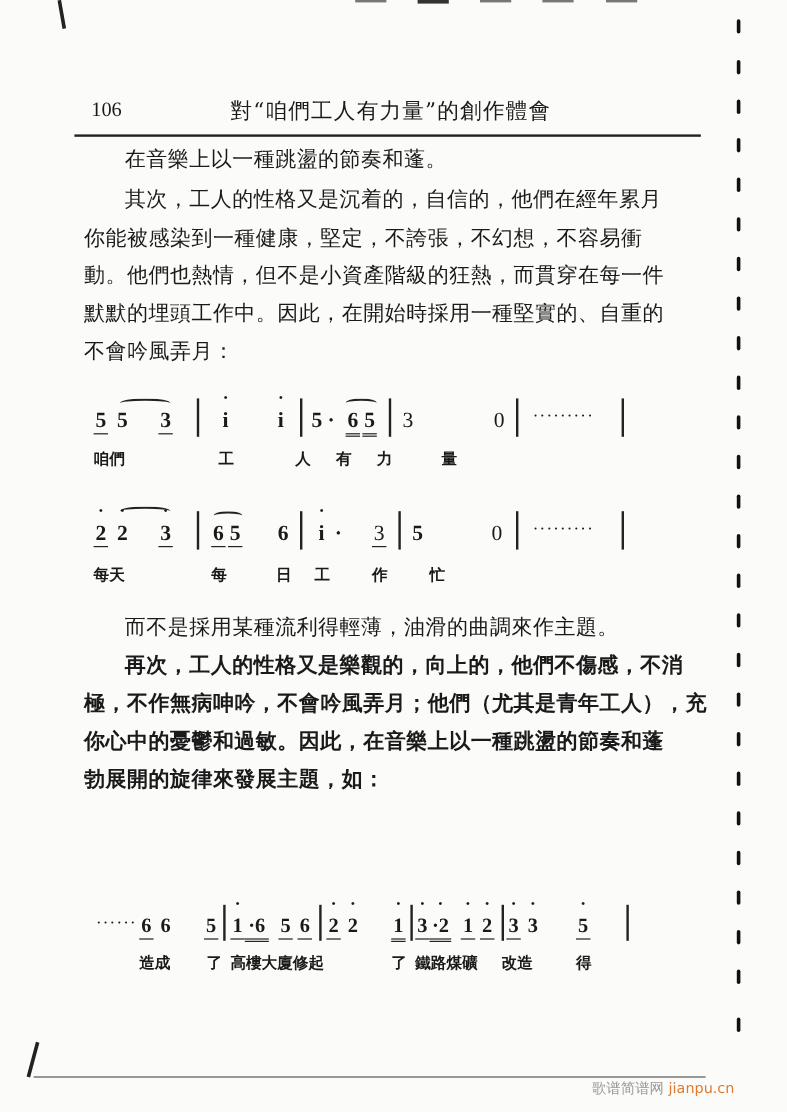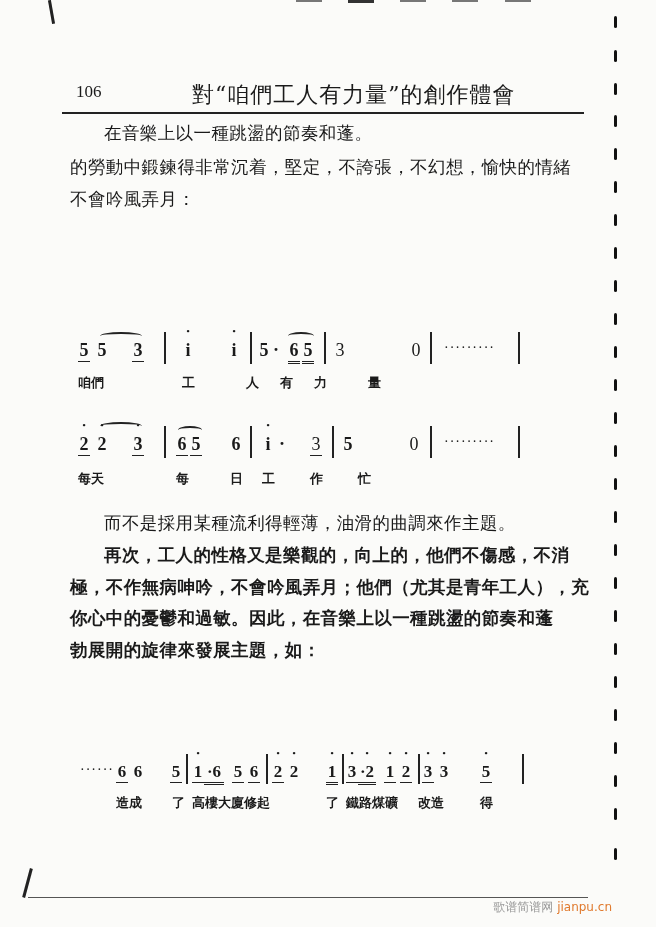--- a/index.html
+++ b/index.html
@@ -3,21 +3,21 @@
 <meta charset="utf-8">
 <style>
   html, body { margin:0; padding:0; }
   body {
     width:656px; height:927px; position:relative; overflow:hidden;
     background:#fbfbf9; color:#1a1a1a;
     font-family:"DejaVu Serif", serif;
   }
   .abs { position:absolute; }
   .page-no { left:76px; top:82px; font-size:17px; font-family:"Liberation Serif", serif; }
-  .running-title { left:192px; top:80px; font-size:22px; letter-spacing:1px; }
+  .running-title { left:192px; top:80px; font-size:18px; letter-spacing:1px; }
   .rule { left:62px; top:112px; width:522px; height:2px; background:#222; }
   .para { left:70px; width:510px; font-size:17.5px; line-height:31.5px; letter-spacing:0.4px; }
   .para .line { white-space:nowrap; height:31.5px; }
   .indent { padding-left:34px; }
 
   .notation { position:absolute; left:78px; font-family:"Liberation Serif", serif; font-size:18px; font-weight:bold; }
   .note { position:absolute; top:0; text-align:center; width:12px; }
   .dot-above::before { content:"•"; position:absolute; top:-14px; left:0; width:100%; text-align:center; font-size:9px; }
   .u1 { border-bottom:1.5px solid #222; }
   .bar { position:absolute; width:2px; background:#222; }
@@ -69,21 +69,24 @@
 
 <div class="abs page-no">106</div>
 <div class="abs running-title">對“咱們工人有力量”的創作體會</div>
 <div class="abs rule"></div>
 
 <div class="abs para" style="top:118px;">
   <div class="line indent">在音樂上以一種跳盪的節奏和蓬。</div>
 </div>
 
 <div class="abs para" style="top:152px;">
-  <div class="line">的勞動中鍛鍊得非常沉着，堅定，不誇張，不幻想，愉快的情緒</div>
+  <div class="line indent">其次，工人的性格又是沉着的，自信的，他們在經年累月</div>
+  <div class="line">你能被感染到一種健康，堅定，不誇張，不幻想，不容易衝</div>
+  <div class="line">動。他們也熱情，但不是小資產階級的狂熱，而貫穿在每一件</div>
+  <div class="line">默默的埋頭工作中。因此，在開始時採用一種堅實的、自重的</div>
   <div class="line">不會吟風弄月：</div>
 </div>
 
 <div class="notation" style="top:340px;width:450px;height:60px;">
   <span class="note u1" style="left:0">5</span>
   <span class="note" style="left:18px">5</span>
   <span class="note u1" style="left:54px">3</span>
   <div class="slur" style="left:22px;top:-8px;width:42px;"></div>
   <div class="bar" style="left:86px;top:-8px;height:32px;"></div>
   <span class="note dot-above" style="left:104px">i</span>

